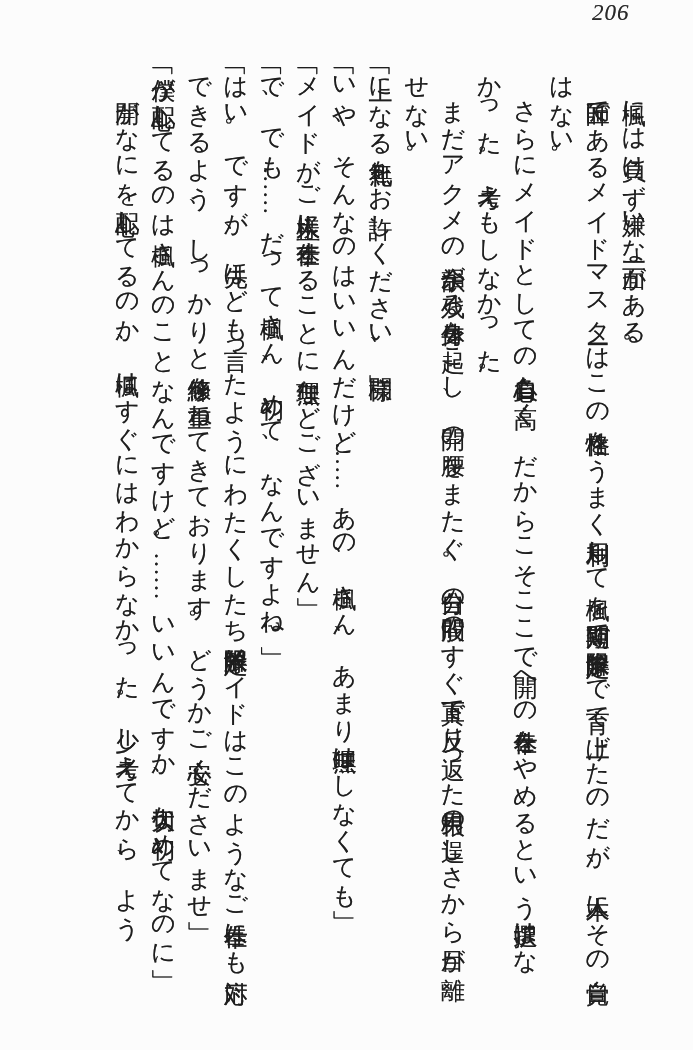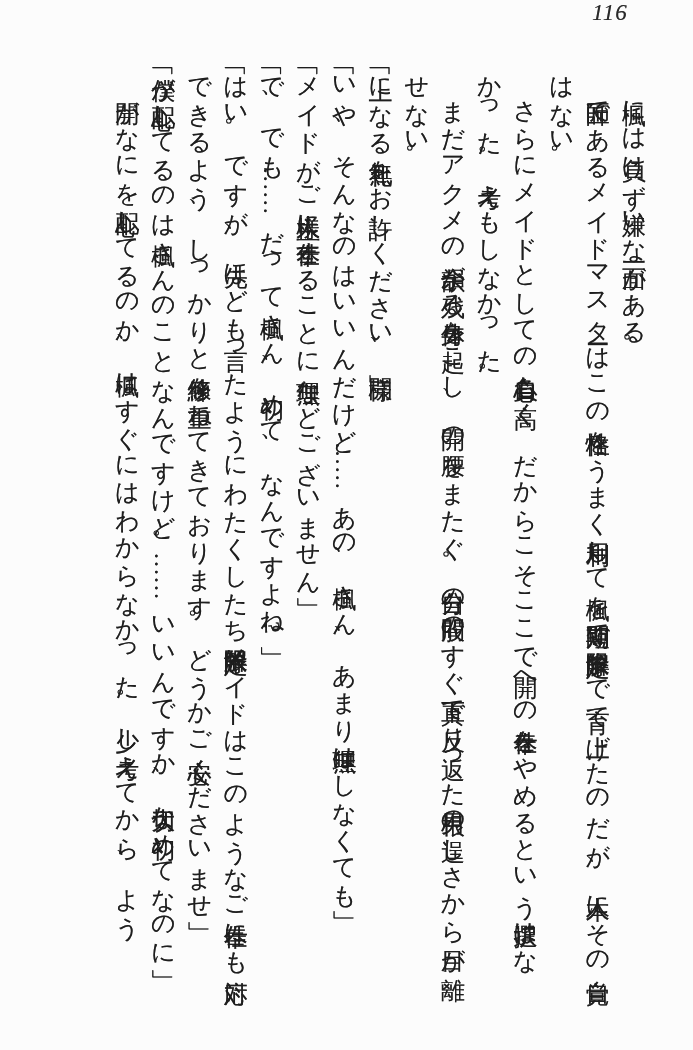--- a/index.html
+++ b/index.html
@@ -44,21 +44,21 @@
   }
   .text-block p.indent {
     text-indent: 24px;
   }
 </style>
 </head>
 <body>
 
 <div class="page">
 
-  <div class="page-number">116</div>
+  <div class="page-number">206</div>
 
   <div class="text-block">
     <p class="indent">楓には負けず嫌いな一面がある。</p>
     <p class="indent">師匠であるメイドマスターはこの性格をうまく利用して楓を短期間で限定解除まで育て上げたのだが、本人にその自覚はない。</p>
     <p class="indent">さらにメイドとしての自負心も高く、だからこそここで開への奉仕をやめるという選択はなかった。考えもしなかった。</p>
     <p class="indent">まだアクメの余韻が残る身体を起こし、開の腰をまたぐ。自分の股間のすぐ真下で反り返った男根の逞しさから目が離せない。</p>
     <p>「上になる無礼をお許しください、開様」</p>
     <p>「いや、そんなのはいいんだけど……あの、楓さん、あまり無理はしなくても」</p>
     <p>「メイドがご主人様に奉仕することに無理などございません」</p>
     <p>「で、でも……だって楓さん、初めて、なんですよね?」</p>

